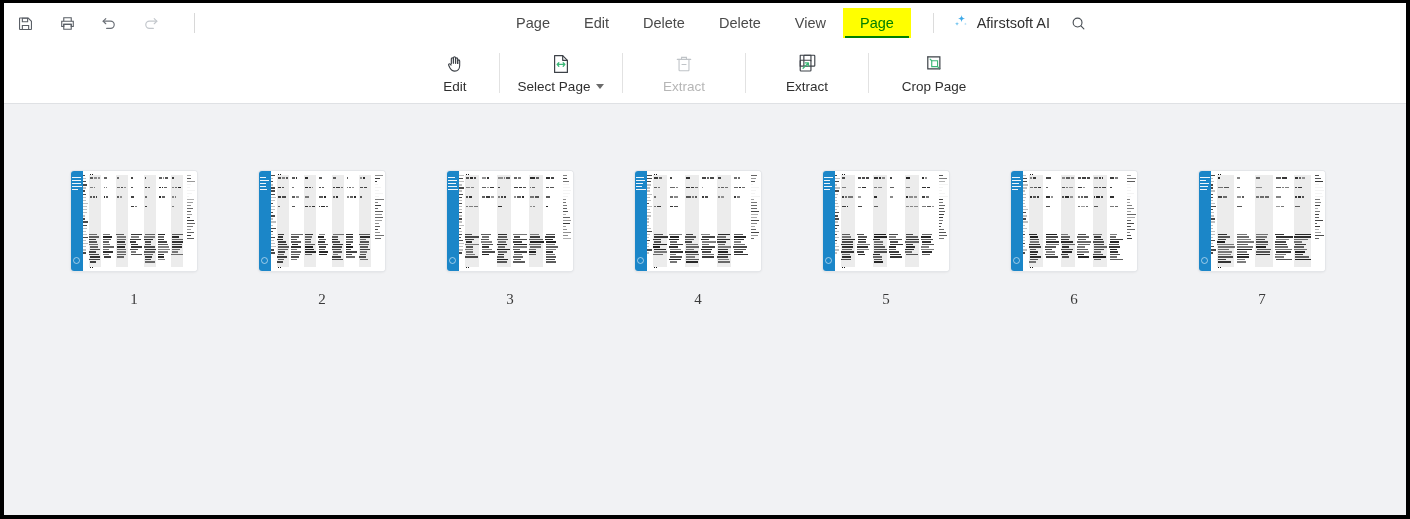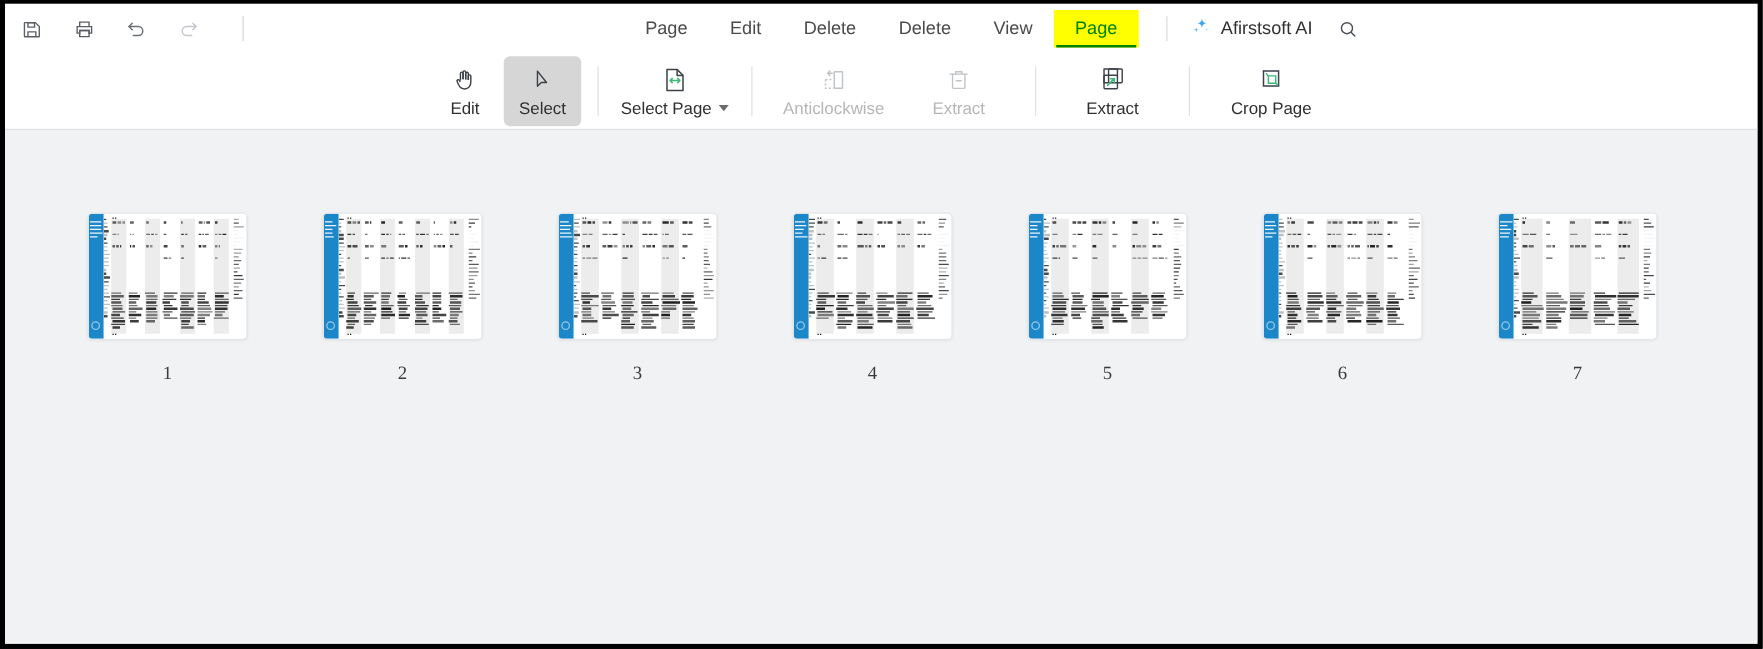--- a/index.html
+++ b/index.html
@@ -415,58 +415,39 @@
           <svg width="22" height="22" viewBox="0 0 24 24" fill="none" stroke="#3d4248" stroke-width="1.25" stroke-linejoin="round">
             <path d="M8 12.4V6.3a1.15 1.15 0 0 1 2.3 0v5.1"></path>
             <path d="M10.3 11.4V5.2a1.15 1.15 0 0 1 2.3 0v6.2"></path>
             <path d="M12.6 11.6V6.4a1.15 1.15 0 0 1 2.3 0v5.6"></path>
             <path d="M14.9 12V8.6a1.1 1.1 0 0 1 2.2 0v5.1c0 3.4-2.1 6.1-5.3 6.1-3.1 0-4.4-1.5-5.4-3.6l-1.3-2.9a1.1 1.1 0 0 1 1.8-1.2L8 13.6"></path>
           </svg>
         </div>
         <div class="rb-label">Edit</div>
       </div>
 
-      <div class="rb-item active">
-        <div class="rb-icon">
-          <svg width="22" height="22" viewBox="0 0 24 24" fill="none" stroke="#3d4248" stroke-width="1.25" stroke-linejoin="round">
-            <path d="M7.6 4.3v13.2l3.3-3.3h4.6z"></path>
-          </svg>
-        </div>
-        <div class="rb-label">Select</div>
-      </div>
 
       <div class="rb-sep"></div>
 
       <div class="rb-item wide">
         <div class="rb-icon">
           <svg width="24" height="24" viewBox="0 0 24 24" fill="none">
             <path d="M5.6 3.6h8.1l4.7 4.7v12.1H5.6z" stroke="#3d4248" stroke-width="1.2" stroke-linejoin="round"></path>
             <path d="M13.7 3.6v4.7h4.7" stroke="#3d4248" stroke-width="1.2" stroke-linejoin="round"></path>
             <path d="M8.3 12.4h7.4M9.8 10.7l-1.7 1.7 1.7 1.8M14.2 10.7l1.7 1.7-1.7 1.8" stroke="#3cb878" stroke-width="1.3" stroke-linecap="round" stroke-linejoin="round"></path>
           </svg>
         </div>
         <div class="rb-label-row">
           <span class="rb-label">Select Page</span>
           <span class="caret"></span>
         </div>
       </div>
 
       <div class="rb-sep"></div>
 
-      <div class="rb-item wider disabled">
-        <div class="rb-icon">
-          <svg width="24" height="24" viewBox="0 0 24 24" fill="none" stroke="#c0c4c8" stroke-width="1.2">
-            <rect x="12.4" y="5.4" width="6.6" height="13.2" rx="0.5"></rect>
-            <path d="M5.4 11.6v7h6.2" stroke-dasharray="1.6 1.6"></path>
-            <path d="M5.4 11.6h6.2" stroke-dasharray="1.6 1.6"></path>
-            <path d="M10.8 6.6H7.1m0 0 1.7-1.7M7.1 6.6l1.7 1.7" stroke-linecap="round" stroke-linejoin="round"></path>
-          </svg>
-        </div>
-        <div class="rb-label">Anticlockwise</div>
-      </div>
 
 
       <div class="rb-item wide disabled">
         <div class="rb-icon">
           <svg width="22" height="22" viewBox="0 0 24 24" fill="none" stroke="#c0c4c8" stroke-width="1.2" stroke-linecap="round">
             <path d="M4.6 6.9h14.8"></path>
             <path d="M9.3 6.9V4.8h5.4v2.1"></path>
             <path d="M6.6 6.9v11.7a.7.7 0 0 0 .7.7h9.4a.7.7 0 0 0 .7-.7V6.9"></path>
             <path d="M9.8 12.6h4.4"></path>
           </svg>

